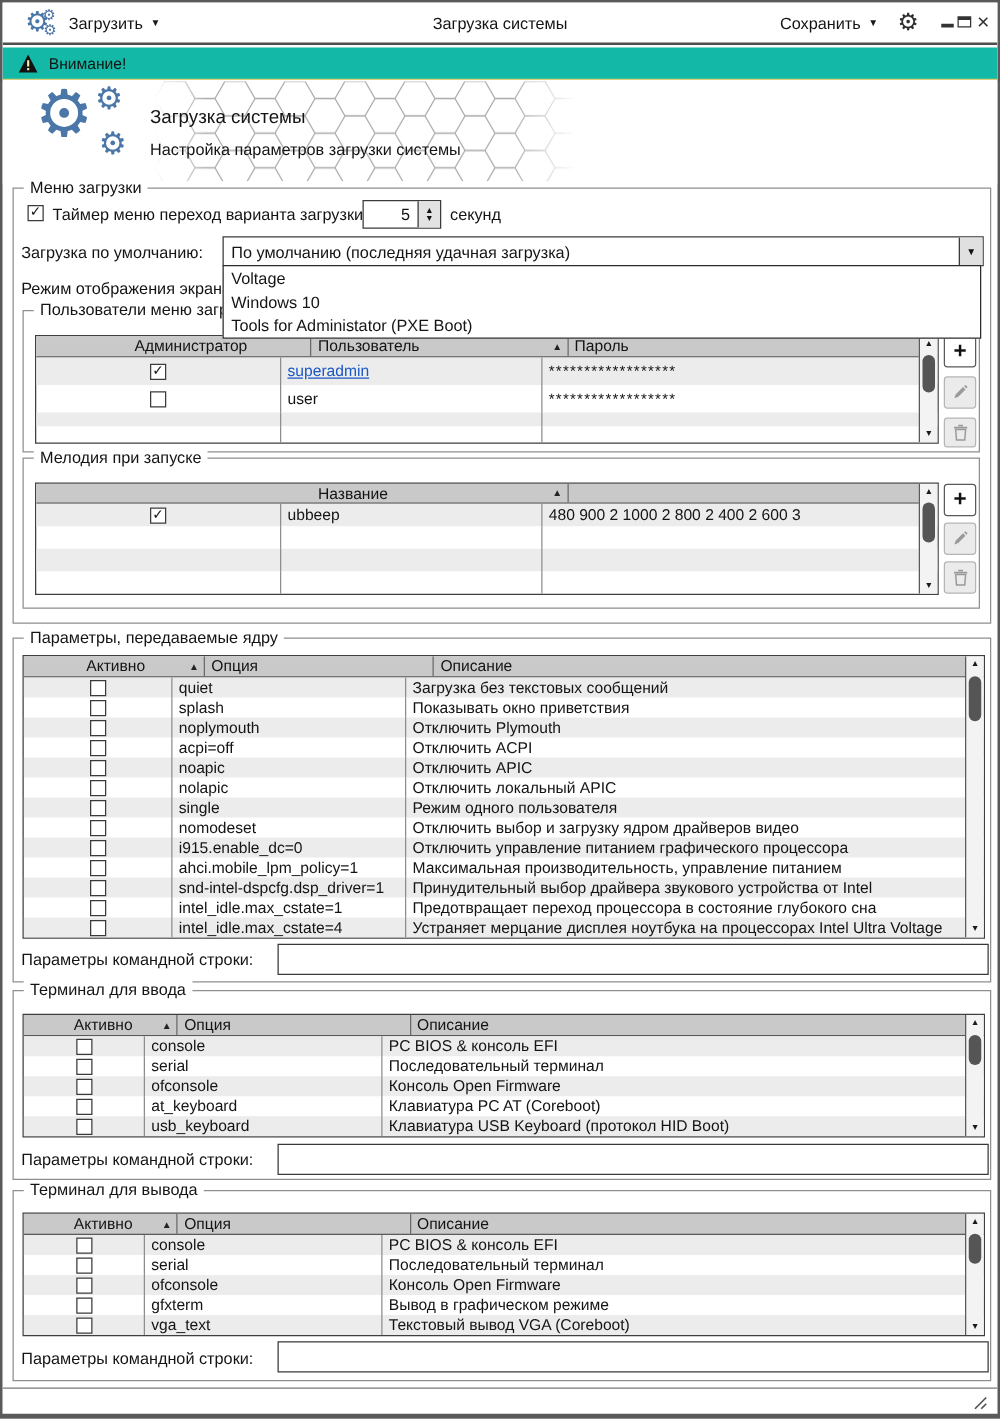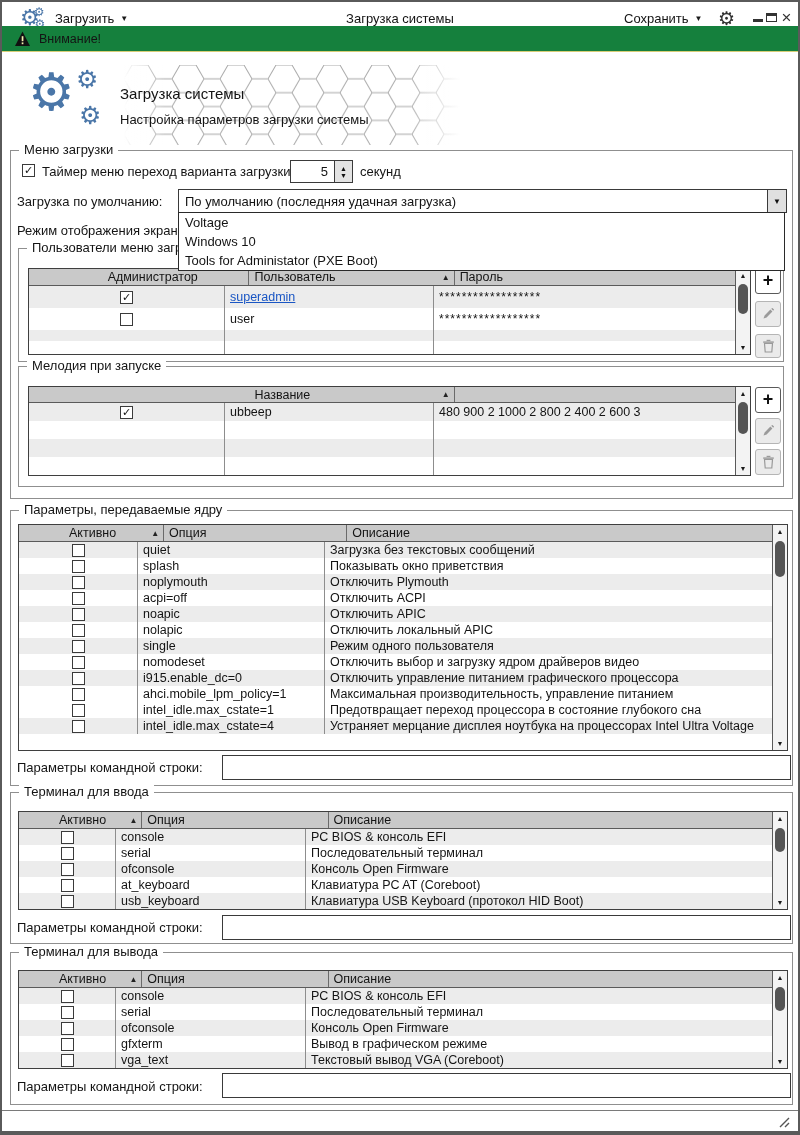--- a/index.html
+++ b/index.html
@@ -18,21 +18,21 @@
   .caret { font-size:8px; margin-left:6px; color:#1a1a1a; }
   .tb-title { position:absolute; left:0; right:0; top:0; height:32px; display:flex;
               align-items:center; justify-content:center; }
   .wbtn { position:absolute; top:0; width:15px; height:30px; display:flex; align-items:center;
           justify-content:center; cursor:pointer; }
   .min-glyph { width:10px; height:3px; background:#333; margin-top:6px; }
   .max-glyph { width:11px; height:9px; border:1px solid #333; border-top:3px solid #333; }
   .close-glyph { font-size:17px; color:#333; line-height:1; }
 
   
-  .warnbar { position:absolute; left:0; top:24px; width:796px; height:26px; background:#15803d;
+  .warnbar { position:absolute; left:0; top:36px; width:796px; height:26px; background:#14b8a6;
              border-bottom:1px solid #d8ce77; display:flex; align-items:center; padding-left:12px; }
   .warn-icon { margin-right:8px; display:inline-flex; }
   .warn-text { font-size:12.5px; }
 
   
   .hero { position:absolute; left:0; top:63px; width:796px; height:82px; background:#fff; }
   .hexes { position:absolute; left:122px; top:0; width:336px; height:80px; opacity:.85; }
   .hero-title { position:absolute; left:118px; top:20px; font-size:15px; }
   .hero-sub   { position:absolute; left:118px; top:47px; font-size:13px; }
   .logo-gear-big   { position:absolute; left:26px; top:1px;  font-size:52px; }
@@ -387,20 +387,27 @@
           <div class="cell" style="width:187px;">i915.enable_dc=0</div>
           <div class="cell last" style="width:449px;">Отключить управление питанием графического процессора</div>
         </div>
       <div class="trow" style="height:16px;">
           <div class="cell center" style="width:119px;">
             <span class="cb"></span>
           </div>
           <div class="cell" style="width:187px;">ahci.mobile_lpm_policy=1</div>
           <div class="cell last" style="width:449px;">Максимальная производительность, управление питанием</div>
         </div>
+      <div class="trow odd" style="height:16px;">
+          <div class="cell center" style="width:119px;">
+            <span class="cb"></span>
+          </div>
+          <div class="cell" style="width:187px;">snd-intel-dspcfg.dsp_driver=1</div>
+          <div class="cell last" style="width:449px;">Принудительный выбор драйвера звукового устройства от Intel</div>
+        </div>
       <div class="trow" style="height:16px;">
           <div class="cell center" style="width:119px;">
             <span class="cb"></span>
           </div>
           <div class="cell" style="width:187px;">intel_idle.max_cstate=1</div>
           <div class="cell last" style="width:449px;">Предотвращает переход процессора в состояние глубокого сна</div>
         </div>
       <div class="trow odd" style="height:16px;">
           <div class="cell center" style="width:119px;">
             <span class="cb"></span>

